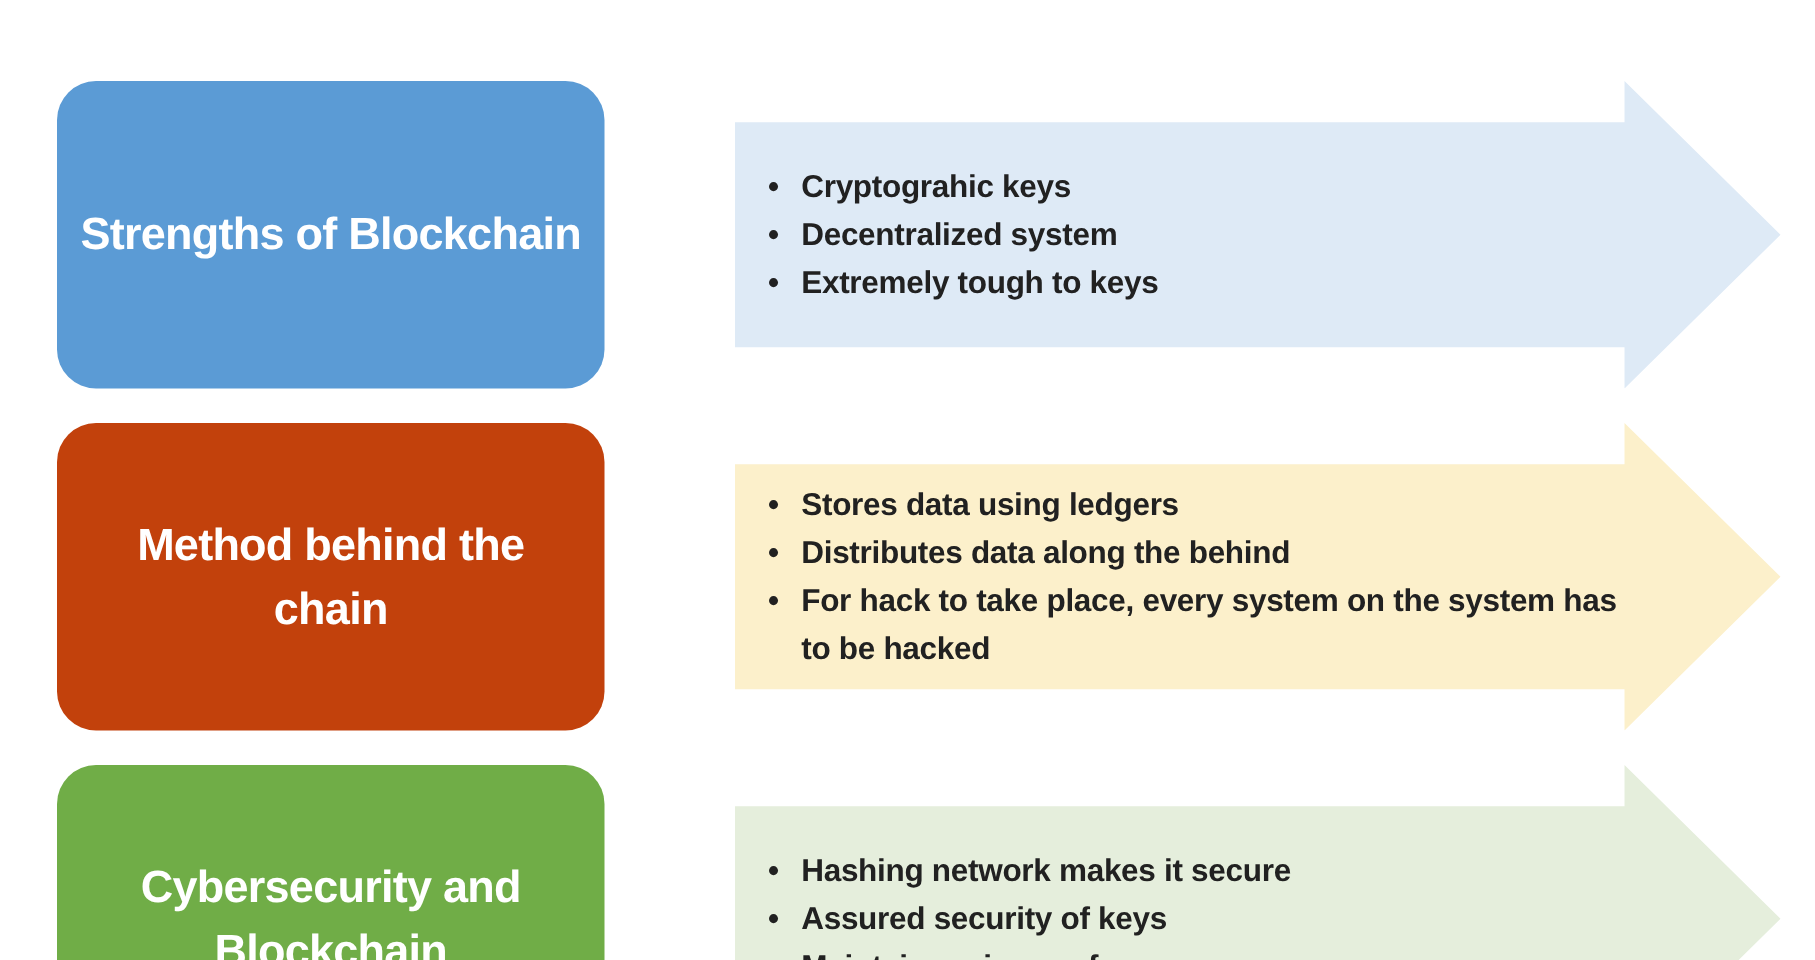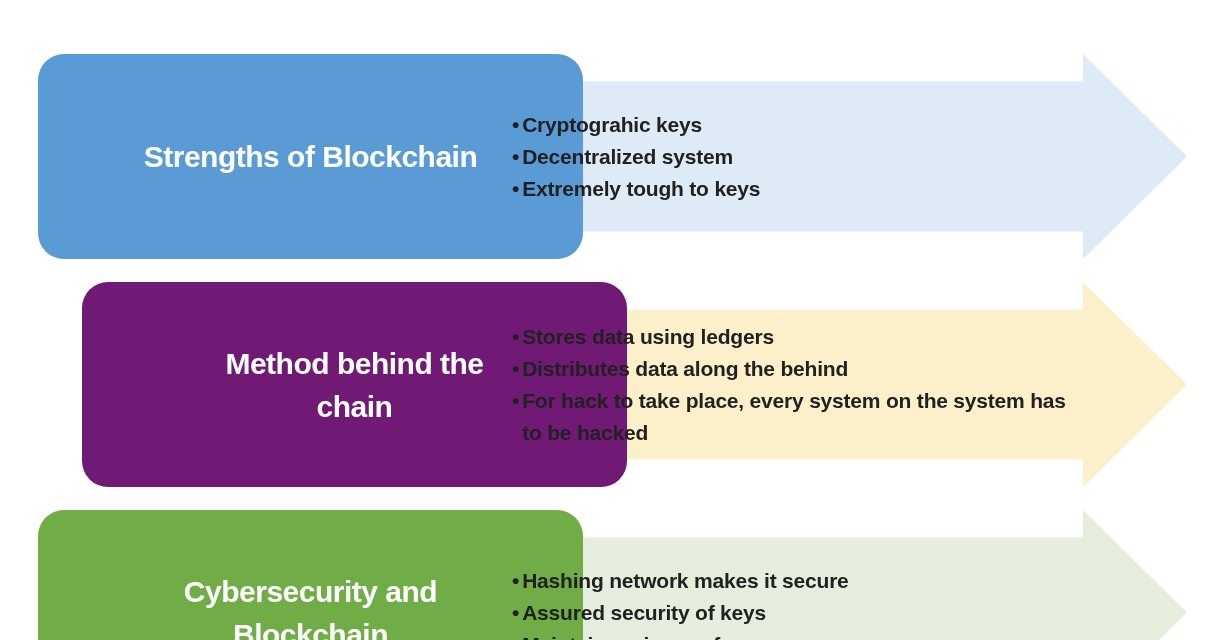--- a/index.html
+++ b/index.html
@@ -27,21 +27,21 @@
     width: 700px;
     height: 205px;
     z-index: 1;
     display: block;
   }
 
   .block {
     position: absolute;
     left: 38px;
     top: 0;
-    width: 545px;
+    width: 365px;
     height: 205px;
     border-radius: 26px;
     z-index: 2;
     display: flex;
     align-items: center;
     justify-content: center;
     text-align: center;
   }
   .block-title {
     color: #ffffff;
@@ -73,20 +73,21 @@
     font-weight: bold;
     letter-spacing: -0.2px;
     color: #212121;
   }
   .bullet-dot {
     flex: 0 0 auto;
     margin-right: 3px;
   }
   .bullet-text {
     flex: 1 1 auto;
+    margin-left: 12px;
   }
 </style>
 </head>
 <body>
 
 <div id="page">
 
   <div class="row row-1">
     <svg class="arrow-svg" viewBox="0 0 700 205" aria-hidden="true">
       <polygon points="0,27.5 593,27.5 593,0 697,102.5 593,205 593,177.5 0,177.5" fill="#DEEAF6"></polygon>
@@ -107,21 +108,21 @@
         <span class="bullet-dot">•</span>
         <span class="bullet-text">Extremely tough to keys</span>
       </div>
     </div>
   </div>
 
   <div class="row row-2">
     <svg class="arrow-svg" viewBox="0 0 700 205" aria-hidden="true">
       <polygon points="0,27.5 593,27.5 593,0 697,102.5 593,205 593,177.5 0,177.5" fill="#FCF0CB"></polygon>
     </svg>
-    <div class="block" style="background-color: #701a75; margin-left: 44px;">
+    <div class="block" style="background-color: #c2410c;">
       <div class="block-title">Method behind the chain</div>
     </div>
     <div class="bullets">
       <div class="bullet-item">
         <span class="bullet-dot">•</span>
         <span class="bullet-text">Stores data using ledgers</span>
       </div>
       <div class="bullet-item">
         <span class="bullet-dot">•</span>
         <span class="bullet-text">Distributes data along the behind</span>

